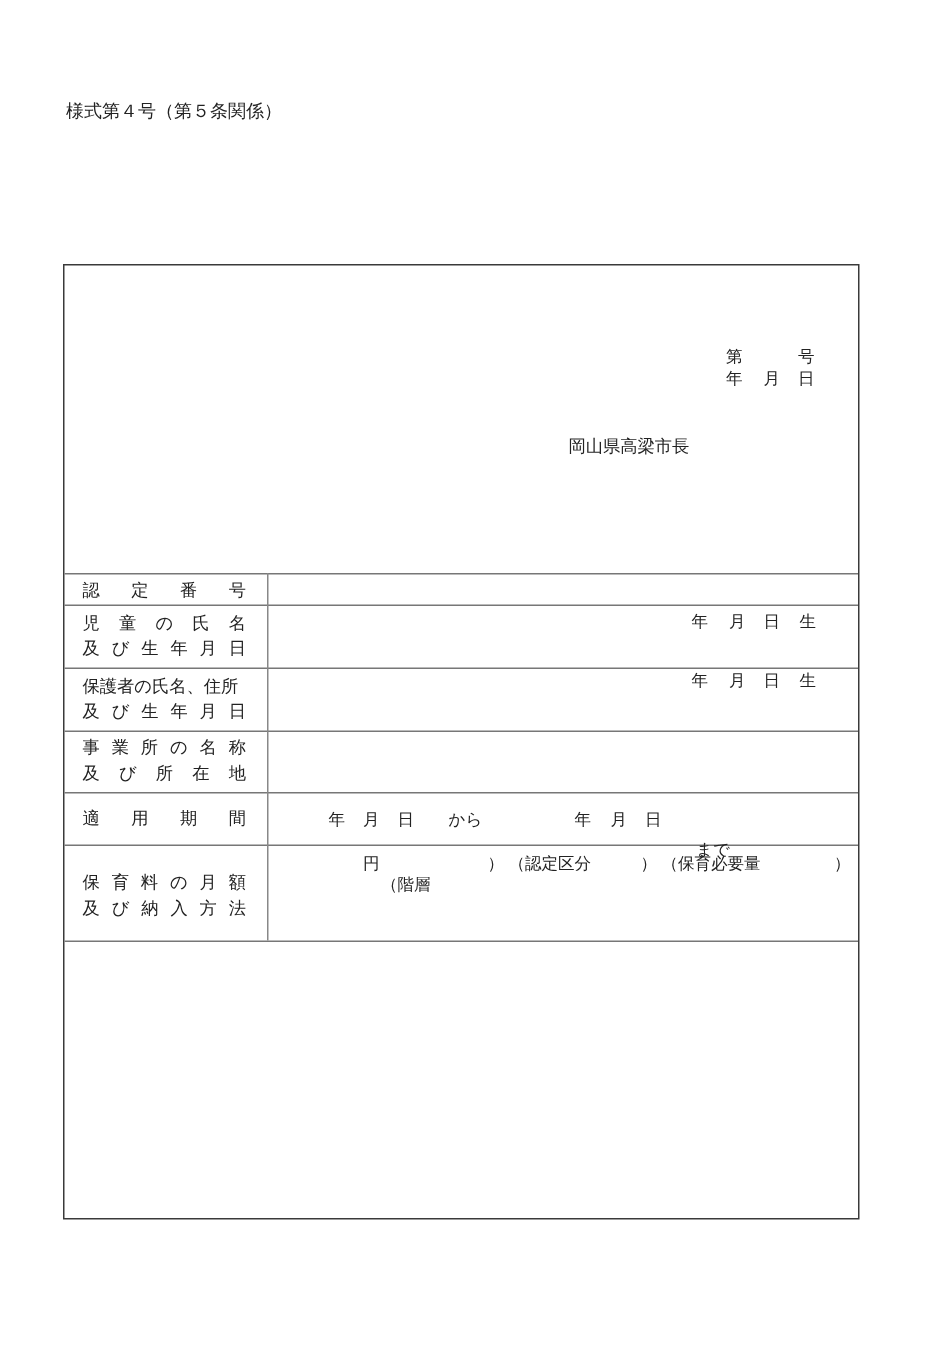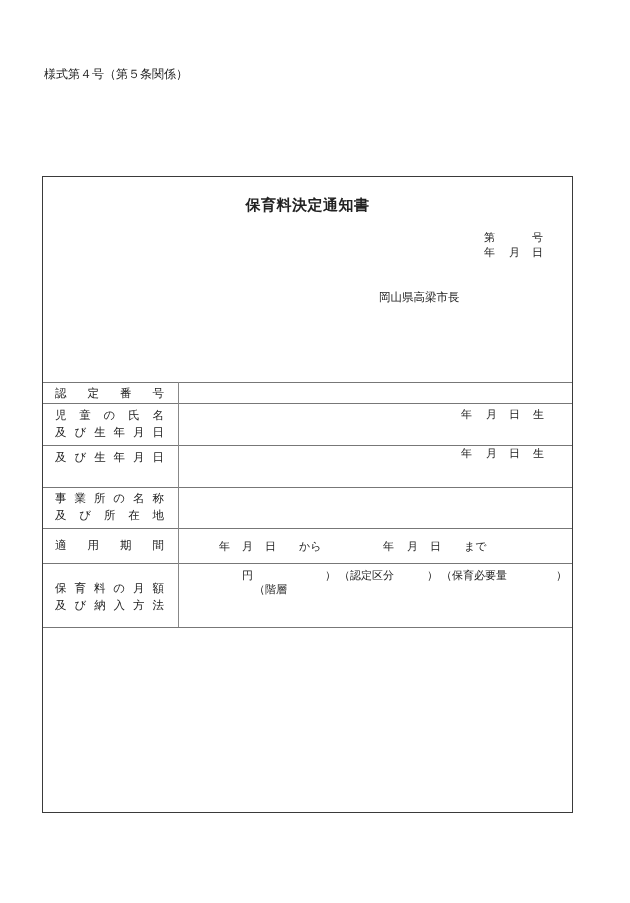--- a/index.html
+++ b/index.html
@@ -22,21 +22,20 @@
   .lbl { position: absolute; left: 0; width: 135px; font-size: 11.5px; }
   .lbl .ln { display: flex; justify-content: space-between; padding: 0 14px 0 12px; line-height: 17px; }
   .val { font-size: 11px; }
 </style>
 </head>
 <body>
 
 <div class="abs form-label">様式第４号（第５条関係）</div>
 
 <div class="frame">
-  <div class="abs title">保育料決定通知書</div>
 
   <div class="abs num-line" style="left:441px; top:53px;">第</div>
   <div class="abs num-line" style="left:489px; top:53px;">号</div>
   <div class="abs num-line" style="left:441px; top:68px;">年</div>
   <div class="abs num-line" style="left:466px; top:68px;">月</div>
   <div class="abs num-line" style="left:489px; top:68px;">日</div>
 
   <div class="abs mayor" style="left:336px; top:113px;">岡山県高梁市長</div>
 
 
@@ -78,20 +77,23 @@
     </div>
   </div>
   <div class="abs" style="left:137px; top:227px; width:390px; height:40px;"></div>
   <div class="abs val" style="left:418px; top:230px;">年</div>
   <div class="abs val" style="left:443px; top:230px;">月</div>
   <div class="abs val" style="left:466px; top:230px;">日</div>
   <div class="abs val" style="left:490px; top:230px;">生</div>
 
   <div class="lbl" style="top:272px;">
     <div class="ln">
+        <span>保護者の氏名、住所</span>
+      </div>
+    <div class="ln">
       <span>及</span>
         <span>び</span>
         <span>生</span>
         <span>年</span>
         <span>月</span>
         <span>日</span>
     </div>
   </div>
   <div class="abs" style="left:137px; top:269px; width:390px; height:40px;"></div>
   <div class="abs val" style="left:418px; top:269px;">年</div>
@@ -126,21 +128,21 @@
         <span>間</span>
     </div>
   </div>
   <div class="abs val" style="left:176px; top:362px;">年</div>
   <div class="abs val" style="left:199px; top:362px;">月</div>
   <div class="abs val" style="left:222px; top:362px;">日</div>
   <div class="abs val" style="left:256px; top:362px;">から</div>
   <div class="abs val" style="left:340px; top:362px;">年</div>
   <div class="abs val" style="left:364px; top:362px;">月</div>
   <div class="abs val" style="left:387px; top:362px;">日</div>
-  <div class="abs val" style="left:421px; top:362px;">まで</div>
+  <div class="abs val" style="left:421px; top:382px;">まで</div>
 
   <div class="lbl" style="top:403px;">
     <div class="ln">
       <span>保</span>
         <span>育</span>
         <span>料</span>
         <span>の</span>
         <span>月</span>
         <span>額</span>
     </div>

